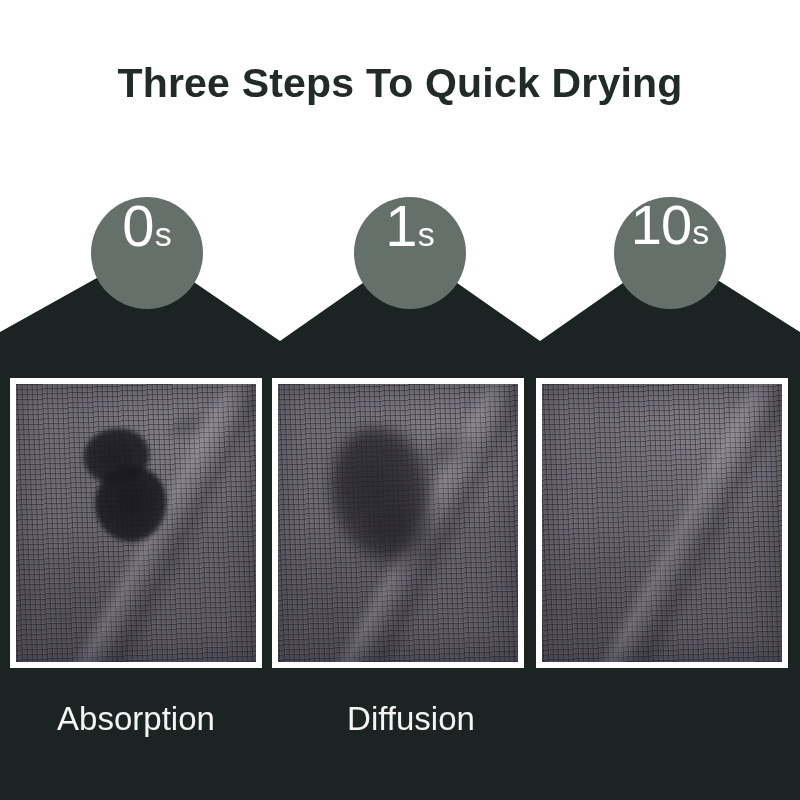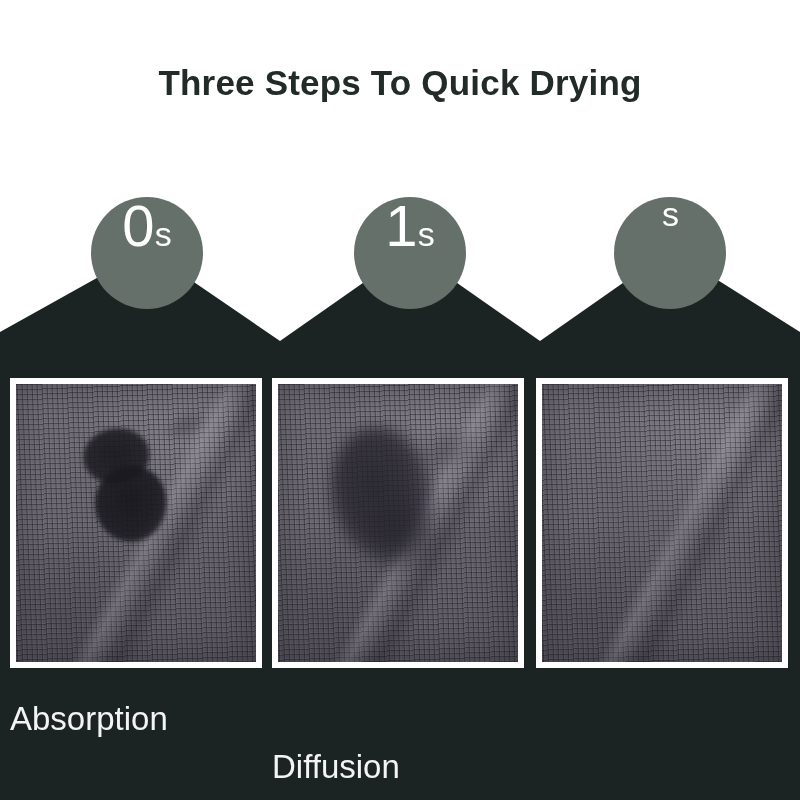--- a/index.html
+++ b/index.html
@@ -35,21 +35,21 @@
   .title-block {
     position: absolute;
     left: 0;
     top: 62px;
     width: 800px;
     text-align: center;
     z-index: 6;
   }
   .title-line {
     display: block;
-    font-size: 35px;
+    font-size: 41px;
     font-weight: bold;
     color: #222b28;
     letter-spacing: 0.2px;
     line-height: 42px;
     white-space: nowrap;
   }
 
   
   .badge {
     position: absolute;
@@ -187,27 +187,27 @@
     background: radial-gradient(ellipse at 50% 50%, rgba(96,93,102,0.22) 0%, rgba(110,107,116,0) 100%);
     filter: blur(9px);
   }
 
   
   .label {
     position: absolute;
     top: 700px;
     font-size: 33px;
     color: #f4f4f4;
-    text-align: left;
+    text-align: center;
     white-space: nowrap;
     z-index: 6;
     line-height: 38px;
   }
   #label-0 { left: 10px;  width: 252px; }
-  #label-1 { left: 272px; width: 252px; margin-top: 48px; }
+  #label-1 { left: 285px; width: 252px; }
   #label-2 { left: 536px; width: 252px; }
 </style>
 </head>
 <body>
 
 <div id="infographic">
 
   <div class="dark-base">
     <svg width="800" height="800" viewBox="0 0 800 800" xmlns="http://www.w3.org/2000/svg">
       <path d="M 0,332 L 147,250 L 280,341 L 410,250 L 540,341 L 670,250 L 800,332 L 800,800 L 0,800 Z" fill="#1b2422"></path>
@@ -220,20 +220,21 @@
 
   <div class="badge" id="badge-0">
     <span class="badge-num">0</span>
     <span class="badge-unit">s</span>
   </div>
   <div class="badge" id="badge-1">
     <span class="badge-num">1</span>
     <span class="badge-unit">s</span>
   </div>
   <div class="badge" id="badge-2">
+    <span class="badge-num">10</span>
     <span class="badge-unit">s</span>
   </div>
 
   <div class="panel" id="panel-0">
     <div class="photo">
       <div class="photo-base"></div>
       <div class="photo-mesh"></div>
       <div class="photo-crease"></div>
       <div class="stain stain-a1"></div>
       <div class="stain stain-a2"></div>

